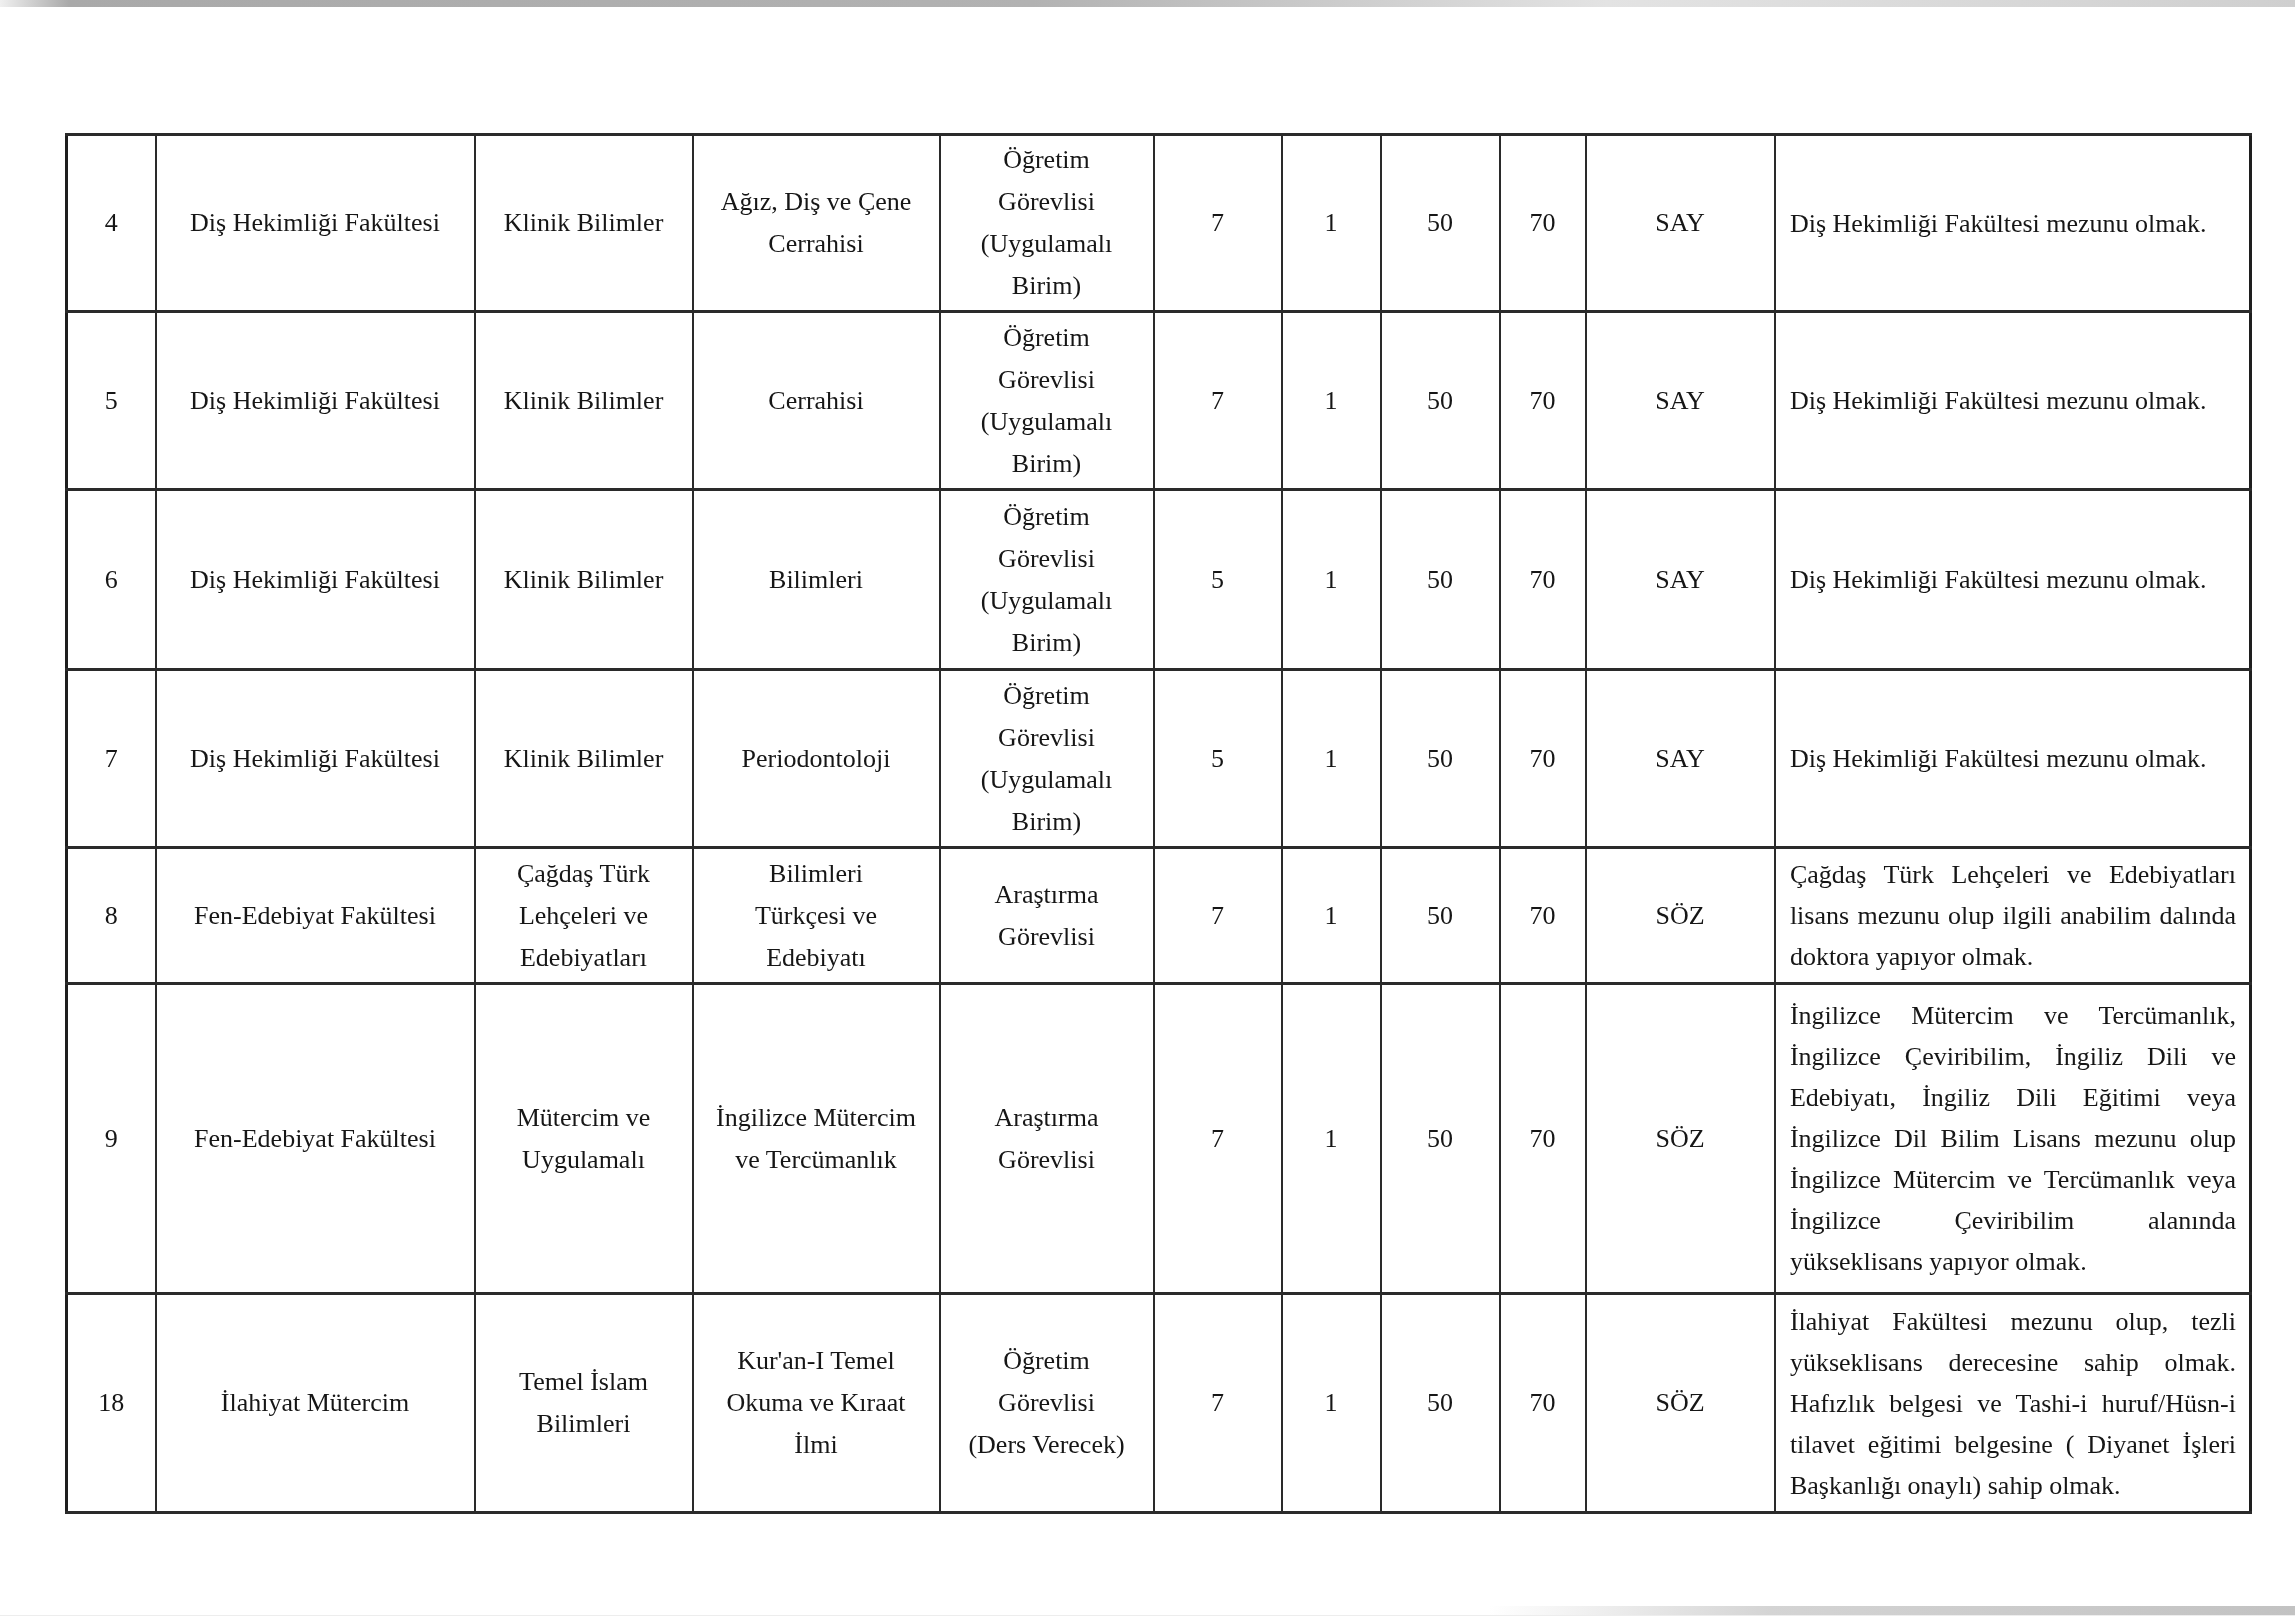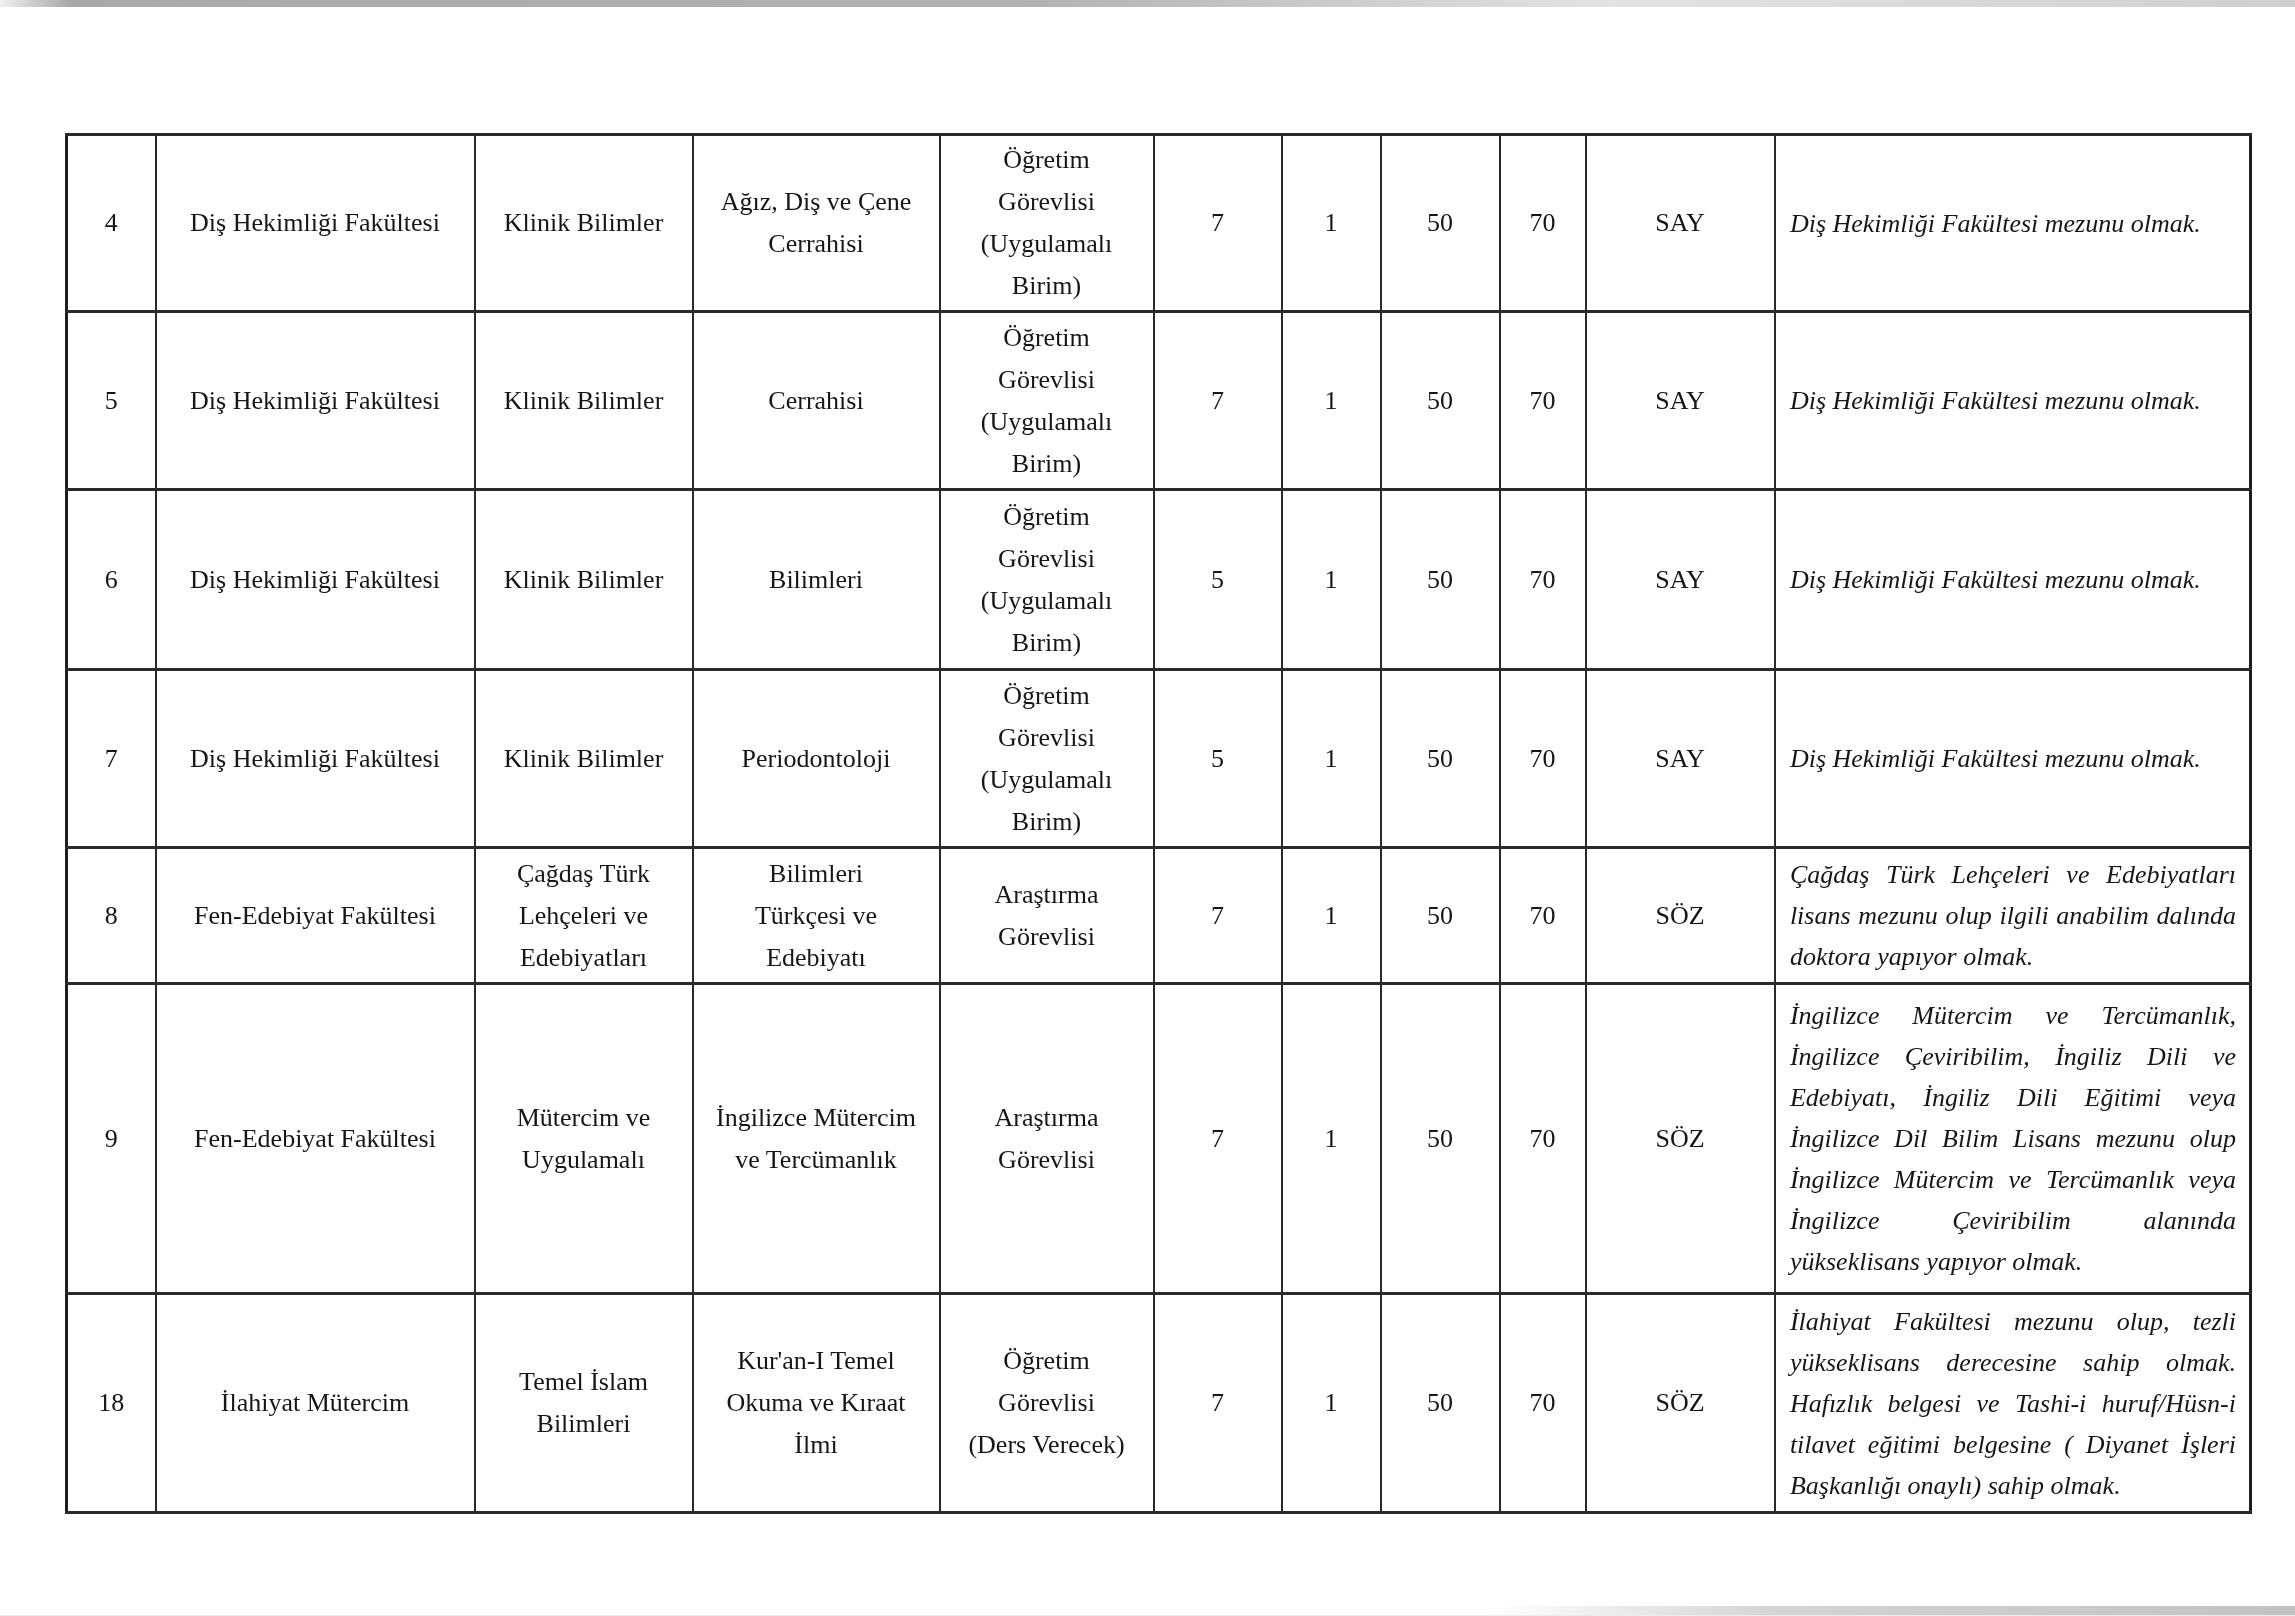--- a/index.html
+++ b/index.html
@@ -56,21 +56,20 @@
     line-height: 42px;
     white-space: pre-line;
     padding: 1.3px 3.9px;
     overflow: hidden;
   }
   .doc-table td.c-req {
     white-space: normal;
     text-align: justify;
     padding: 5.2px 13px 5.2px 14.4px;
     line-height: 41px;
-    font-style: italic;
   }
   
   .doc-table tbody tr:nth-child(1) { height: 177px; }
   .doc-table tbody tr:nth-child(2) { height: 178px; }
   .doc-table tbody tr:nth-child(3) { height: 180px; }
   .doc-table tbody tr:nth-child(4) { height: 178px; }
   .doc-table tbody tr:nth-child(5) { height: 127px; }
   .doc-table tbody tr:nth-child(6) { height: 310px; }
   .doc-table tbody tr:nth-child(7) { height: 209px; }
 </style>

